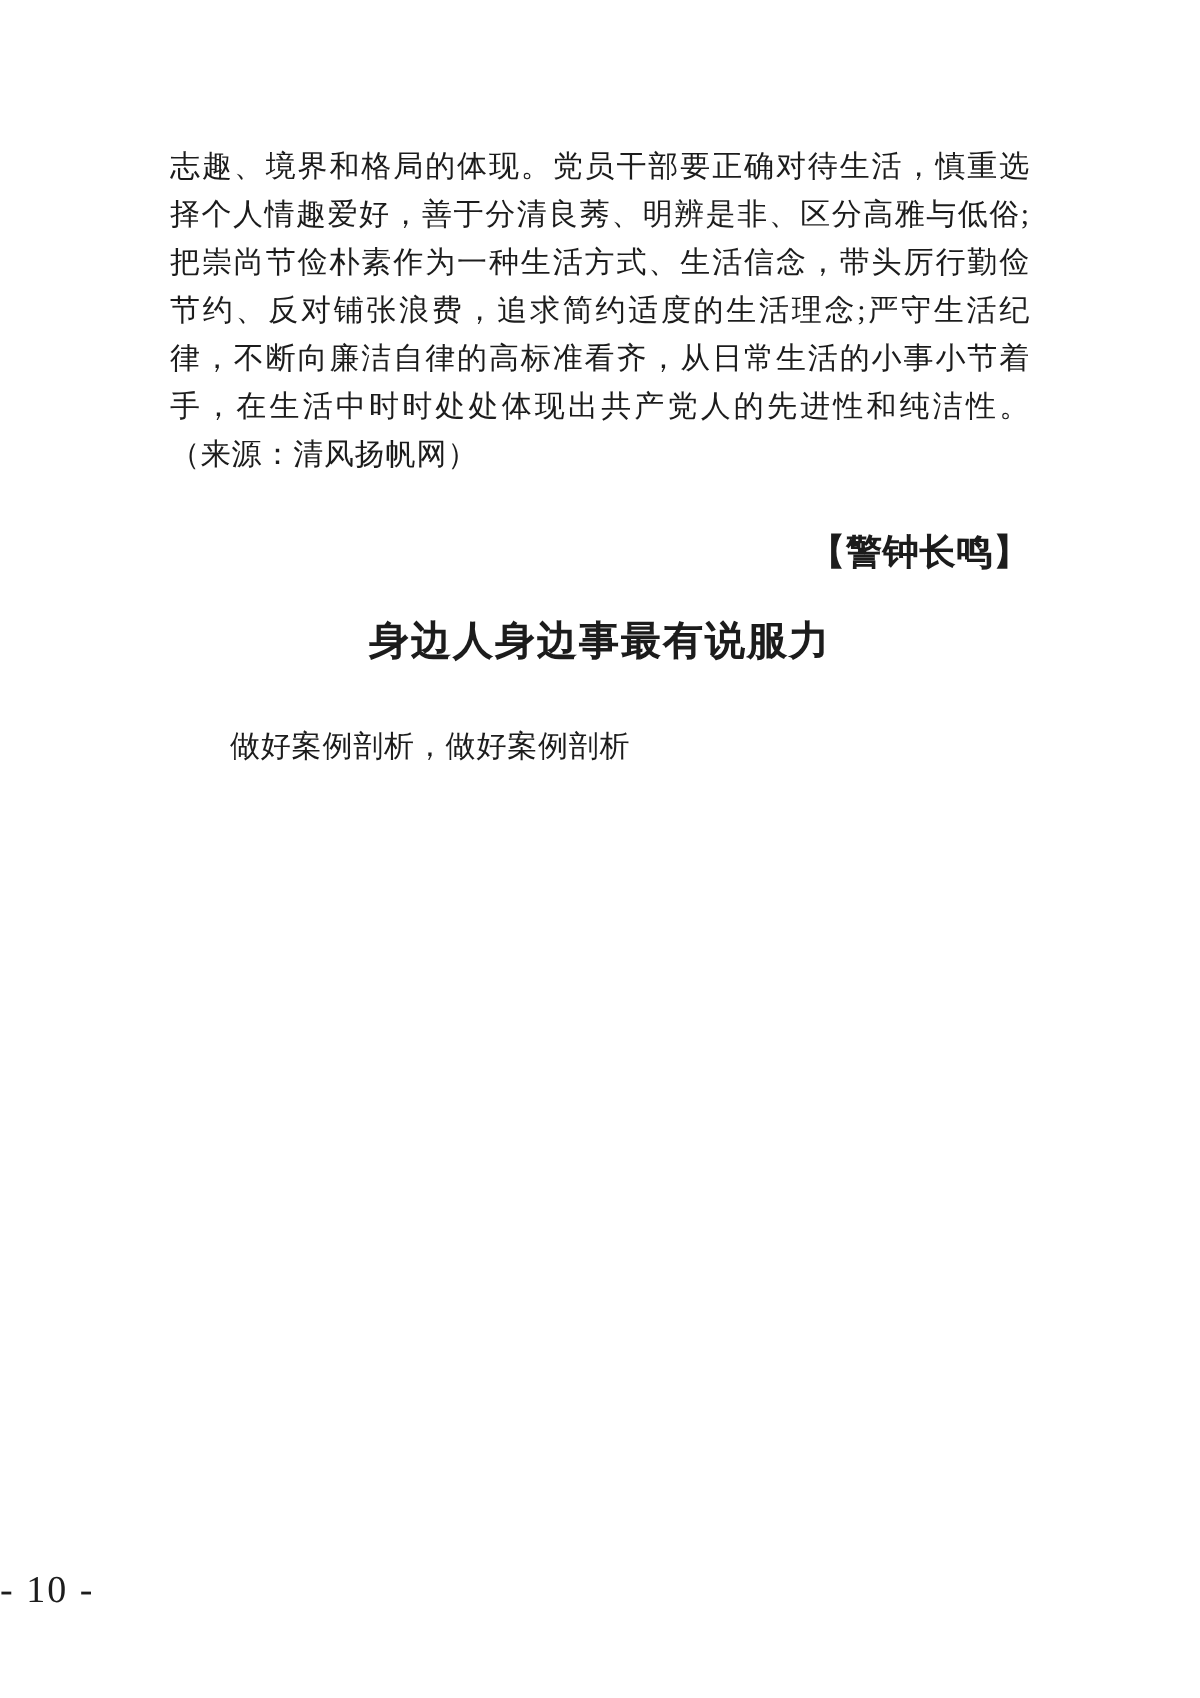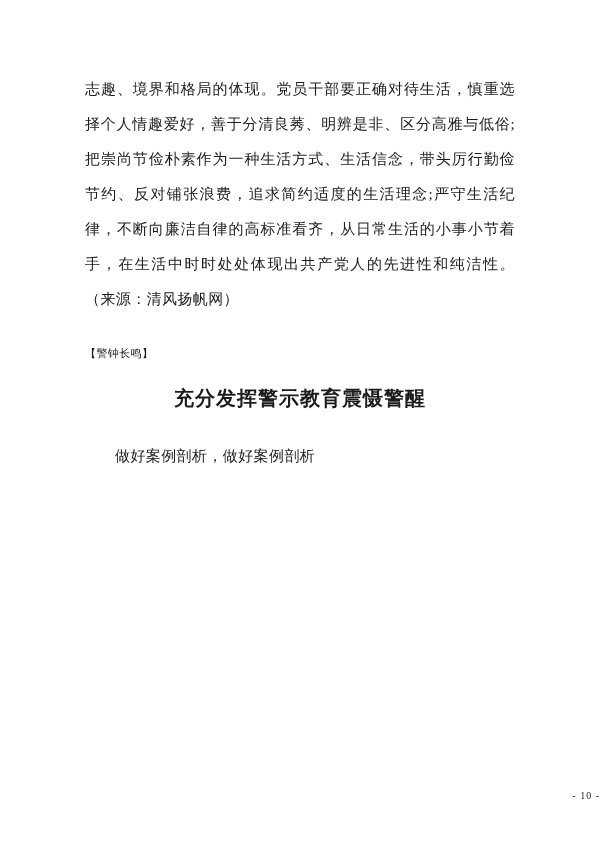--- a/index.html
+++ b/index.html
@@ -14,63 +14,64 @@
     box-sizing: border-box;
     padding: 72px 85px 0 85px;
     background: #ffffff;
     font-family: "Liberation Serif", "DejaVu Serif", serif;
     color: #1c1c1c;
     overflow: hidden;
   }
   .body-text {
     margin: 0;
     font-size: 15px;
-    line-height: 35px;
+    line-height: 24px;
     text-align: justify;
     text-indent: 2em;
     letter-spacing: 0.4px;
   }
   .no-indent {
     text-indent: 0;
   }
   .section-label {
     margin-top: 24px;
-    font-size: 11px;
-    font-weight: normal;
+    font-size: 18px;
+    font-weight: bold;
     line-height: 24px;
     letter-spacing: 0.4px;
+    text-align: right;
   }
   .article-title {
     margin: 18px 0 26px 0;
     font-size: 20px;
     font-weight: bold;
     line-height: 30px;
     text-align: center;
     letter-spacing: 1px;
   }
   .page-number {
     position: absolute;
     left: 0;
     right: 0;
     top: 786px;
-    text-align: right;
-    font-size: 10px;
+    text-align: left;
+    font-size: 19px;
     line-height: 20px;
     letter-spacing: 1px;
   }
 </style>
 </head>
 <body>
 
 <div class="page">
   <p class="body-text no-indent">志趣、境界和格局的体现。党员干部要正确对待生活，慎重选择个人情趣爱好，善于分清良莠、明辨是非、区分高雅与低俗;把崇尚节俭朴素作为一种生活方式、生活信念，带头厉行勤俭节约、反对铺张浪费，追求简约适度的生活理念;严守生活纪律，不断向廉洁自律的高标准看齐，从日常生活的小事小节着手，在生活中时时处处体现出共产党人的先进性和纯洁性。（来源：清风扬帆网）</p>
 
   <div class="section-label">【警钟长鸣】</div>
 
-  <h1 class="article-title">充分发挥警示教育震慑警醒</h1>
+  <h1 class="article-title">身边人身边事最有说服力</h1>
 
 
   <p class="body-text">做好案例剖析，做好案例剖析</p>
 
 
 
   <div class="page-number">- 10 -</div>
 </div>
 
 </body></html>

